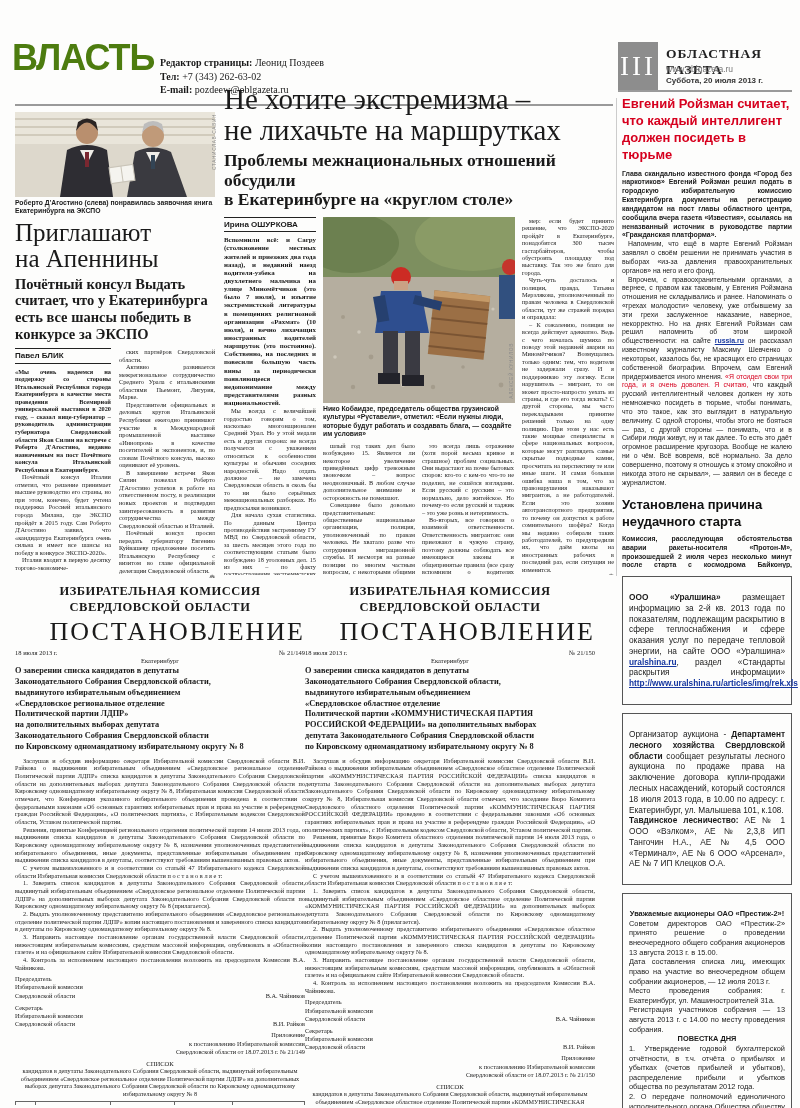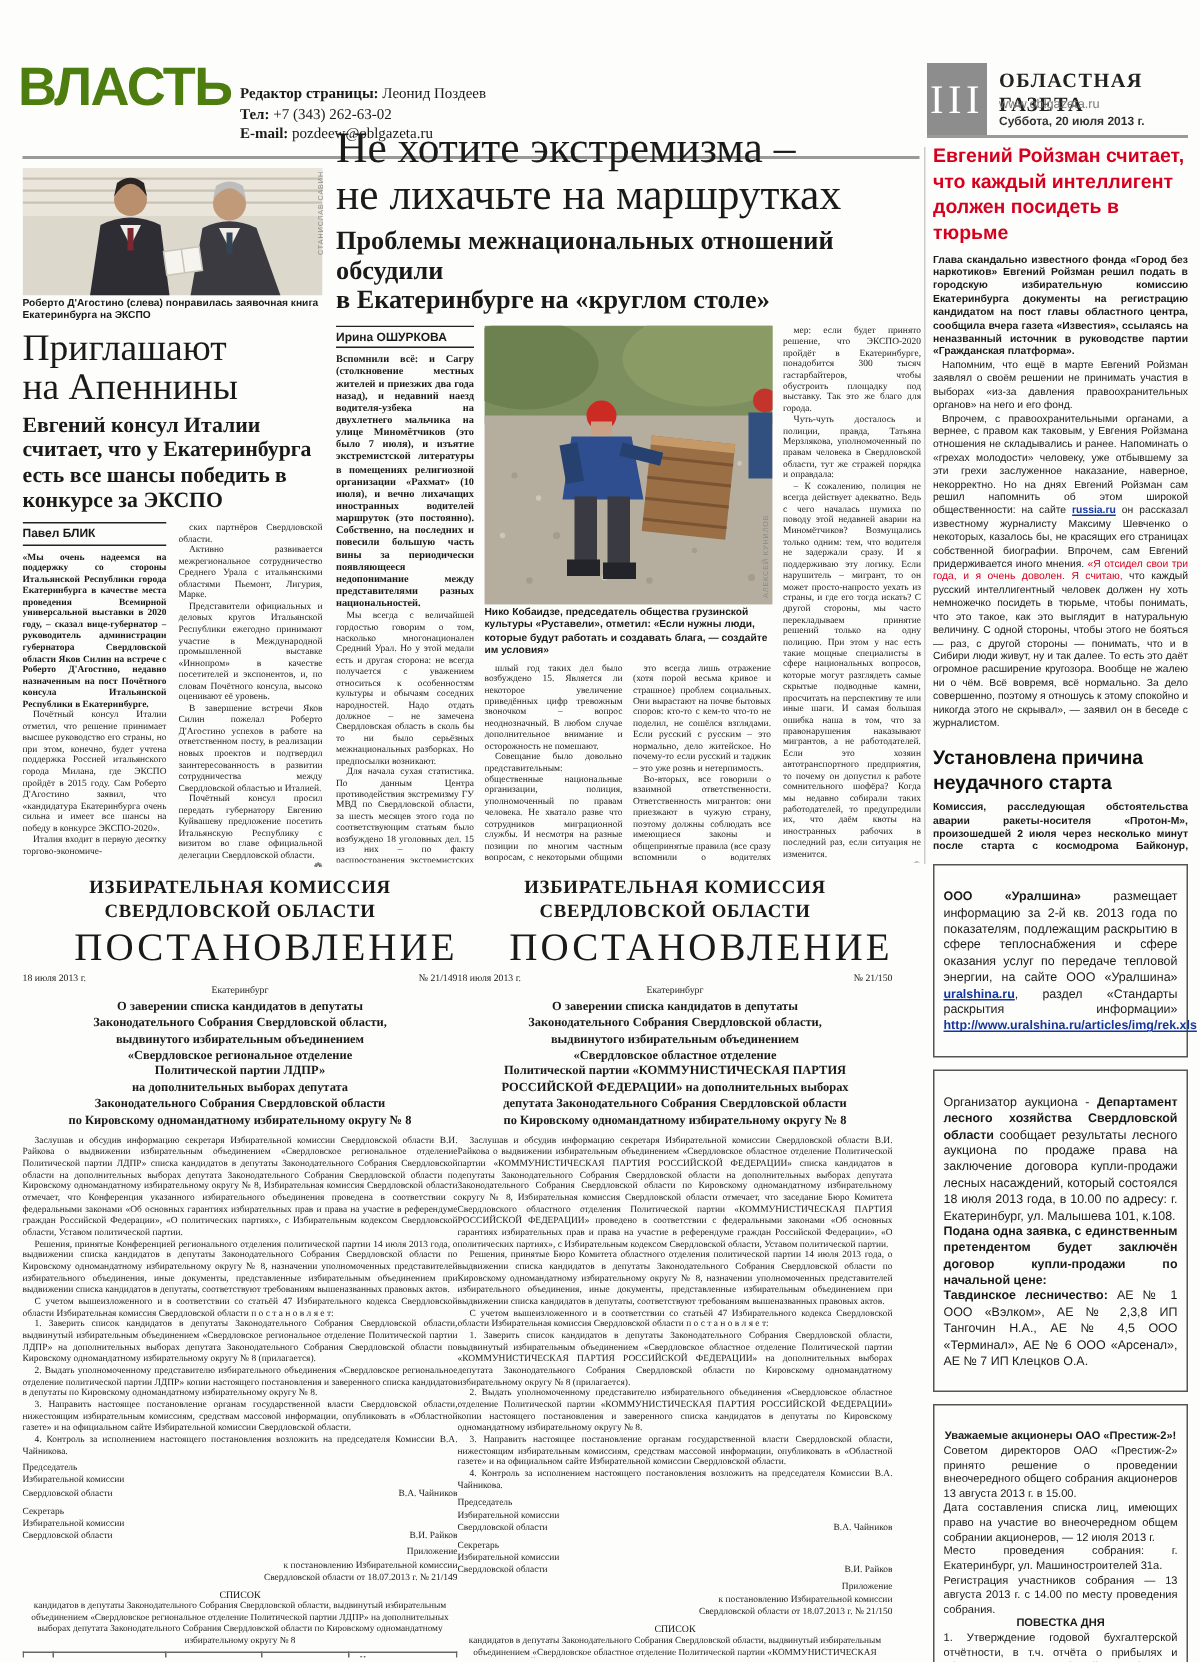--- a/index.html
+++ b/index.html
@@ -59,21 +59,21 @@
   .ad a{color:#1536a0;font-weight:bold;text-decoration:underline;}
   .ad .ctr{text-align:center;font-weight:bold;}
   .ad3{font-size:7.4px;}
   
   .resolutions{left:15px;top:584px;width:592px;height:521px;display:flex;overflow:hidden;}
   .res{width:290px;overflow:hidden;}
   .res-org{text-align:center;font-weight:bold;font-size:12.5px;line-height:1.25;letter-spacing:.5px;}
   .res-doc{text-align:right;font-size:26px;letter-spacing:2px;margin:2px 0 0;}
   .res-meta{display:flex;justify-content:space-between;font-size:6.5px;margin-top:2px;}
   .res-city{text-align:center;font-size:6.5px;margin:1px 0 2px;}
-  .res-title{text-align:center;font-weight:bold;font-size:8.3px;line-height:1.3;white-space:pre-line;margin:0 0 4px;}
+  .res-title{text-align:left;font-weight:bold;font-size:8.3px;line-height:1.3;white-space:pre-line;margin:0 0 4px;}
   .res-body p{font-size:6.3px;line-height:1.22;text-align:justify;text-indent:8px;margin:0;}
   .res-sign{display:flex;justify-content:space-between;align-items:flex-end;font-size:6.3px;line-height:1.3;margin-top:4px;}
   .res-sign .role{white-space:pre-line;}
   .res-annex{text-align:right;font-size:6.3px;line-height:1.3;white-space:pre-line;margin-top:3px;}
   .res-list-title{text-align:center;font-size:6.6px;margin-top:4px;}
   .res-list-sub{text-align:center;font-size:6.2px;line-height:1.25;}
   table.res-table{width:100%;border-collapse:collapse;margin-top:3px;font-size:5.8px;line-height:1.2;}
   .res-table th,.res-table td{border:1px solid #666;padding:2px 1px;text-align:center;vertical-align:middle;font-weight:normal;}
 </style>
 </head>
@@ -118,21 +118,21 @@
         <g transform="rotate(-8 107 62)">
             <rect x="95" y="54" width="24" height="16" fill="#f5f4ef" stroke="#c9c4b8"></rect>
             <line x1="107" y1="54" x2="107" y2="70" stroke="#c9c4b8"></line>
           </g>
       </svg>
       <span class="vcredit" style="right:-2px;top:2px;">СТАНИСЛАВ САВИН</span>
     </div>
     <div class="cap">Роберто Д'Агостино (слева) понравилась заявочная книга Екатеринбурга на ЭКСПО</div>
     <h2 style="white-space:pre-line">Приглашают
 на Апеннины</h2>
-    <div class="italy-dek">Евгений консул Италии считает, что у Екатеринбурга есть все шансы победить в конкурсе за ЭКСПО</div>
+    <div class="italy-dek">Почётный консул Выдать считает, что у Екатеринбурга есть все шансы победить в конкурсе за ЭКСПО</div>
     <div class="italy-body">
       <div class="icol body-col">
         <div class="byline">Павел БЛИК</div>
         <p class="lead">«Мы очень надеемся на поддержку со стороны Итальянской Республики города Екатеринбурга в качестве места проведения Всемирной универсальной выставки в 2020 году, – сказал вице-губернатор – руководитель администрации губернатора Свердловской области Яков Силин на встрече с Роберто Д'Агостино, недавно назначенным на пост Почётного консула Итальянской Республики в Екатеринбурге.</p>
         <div>
 
         <p>Почётный консул Италии отметил, что решение принимает высшее руководство его страны, но при этом, конечно, будет учтена поддержка Россией итальянского города Милана, где ЭКСПО пройдёт в 2015 году. Сам Роберто Д'Агостино заявил, что «кандидатура Екатеринбурга очень сильна и имеет все шансы на победу в конкурсе ЭКСПО-2020».</p>
             <p>Италия входит в первую десятку торгово-экономиче-</p>
           </div>
       </div>
@@ -254,21 +254,20 @@
       <p class="lead">Комиссия, расследующая обстоятельства аварии ракеты-носителя «Протон-М», произошедшей 2 июля через несколько минут после старта с космодрома Байконур, установила, что причиной её падения стали неправильно установленные датчики угловых скоростей.</p>
 
     </div>
 
     <div class="ad">
       <p><b>ООО «Уралшина»</b><span> размещает информацию за 2-й кв. 2013 года по показателям, подлежащим раскрытию в сфере теплоснабжения и сфере оказания услуг по передаче тепловой энергии, на сайте ООО «Уралшина» </span><a href="#">uralshina.ru</a><span>, раздел «Стандарты раскрытия информации» </span><a href="#">http://www.uralshina.ru/articles/img/rek.xls</a></p>
     </div>
 
     <div class="ad">
       <p><span>Организатор аукциона - </span><b>Департамент лесного хозяйства Свердловской области</b><span> сообщает результаты лесного аукциона по продаже права на заключение договора купли-продажи лесных насаждений, который состоялся 18 июля 2013 года, в 10.00 по адресу: г. Екатеринбург, ул. Малышева 101, к.108.</span></p>
-      <p><b>Подана одна заявка, с единственным претендентом будет заключён договор купли-продажи по начальной цене:</b></p>
       <p><b>Тавдинское лесничество:</b><span> АЕ № 1 ООО «Вэлком», АЕ № 2,3,8 ИП Тангочин Н.А., АЕ № 4,5 ООО «Терминал», АЕ № 6 ООО «Арсенал», АЕ № 7 ИП Клецков О.А.</span></p>
     </div>
 
     <div class="ad ad3">
       <p class="ctr">Уважаемые акционеры ОАО «Престиж-2»!</p>
       <div>
 
       <p>Советом директоров ОАО «Престиж-2» принято решение о проведении внеочередного общего собрания акционеров 13 августа 2013 г. в 15.00.</p>
           <p>Дата составления списка лиц, имеющих право на участие во внеочередном общем собрании акционеров, — 12 июля 2013 г.</p>
           <p>Место проведения собрания: г. Екатеринбург, ул. Машиностроителей 31а.</p>

